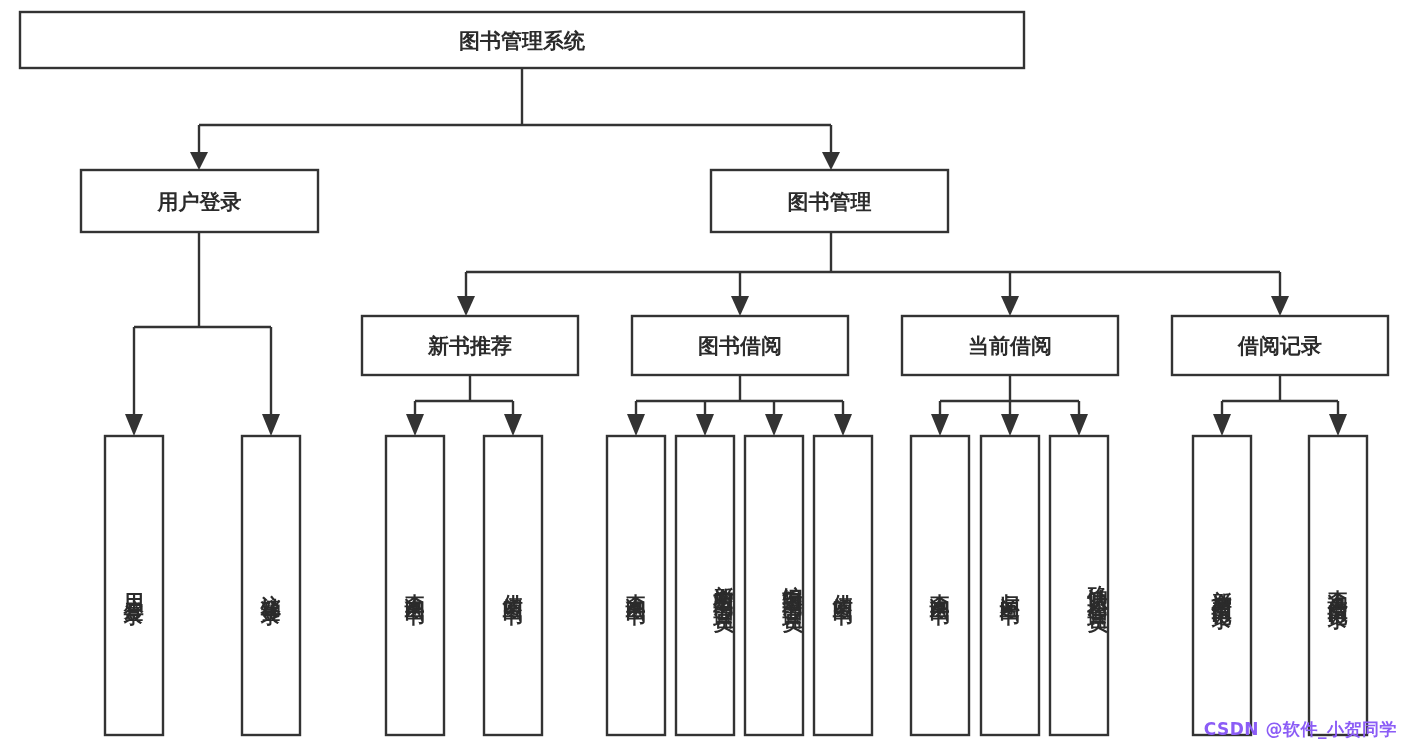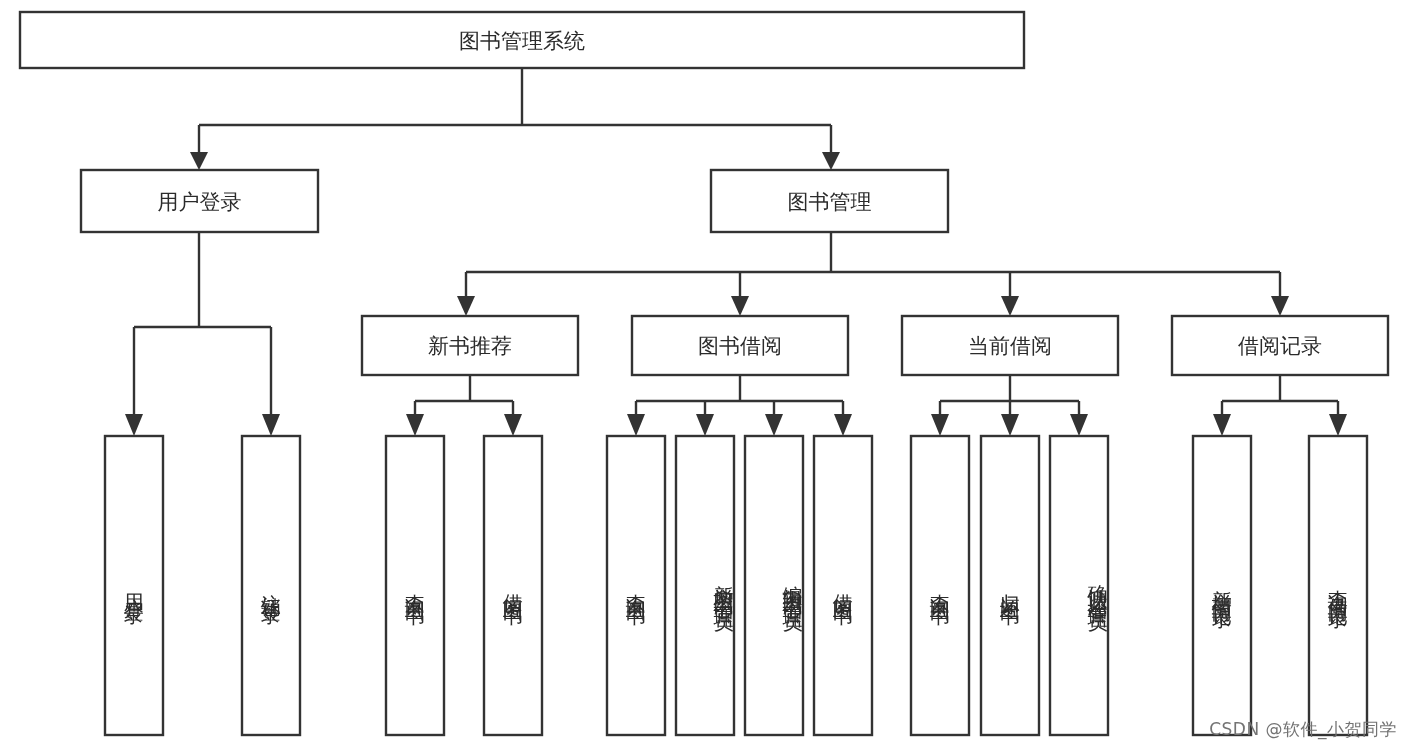--- a/index.html
+++ b/index.html
@@ -11,20 +11,21 @@
     width: 1405px;
     height: 747px;
     font-family: "DejaVu Sans", "Liberation Sans", sans-serif;
     overflow: hidden;
   }
   #diagram-root {
     position: relative;
     width: 1405px;
     height: 747px;
     background: #ffffff;
+    font-weight: bold;
   }
   svg#diagram-svg {
     position: absolute;
     left: 0;
     top: 0;
     width: 1405px;
     height: 747px;
   }
   .node-box {
     fill: #ffffff;
@@ -61,21 +62,21 @@
     white-space: nowrap;
     text-align: center;
     pointer-events: none;
   }
   .watermark {
     position: absolute;
     right: 8px;
     bottom: 6px;
     font-family: "DejaVu Sans", "Liberation Sans", sans-serif;
     font-size: 17px;
-    color: #737373;
+    color: #8b5cf6;
     letter-spacing: 0.5px;
     user-select: none;
   }
 </style>
 </head>
 <body>
 
 <div id="diagram-root">
 
   <svg id="diagram-svg" viewBox="0 0 1405 747">

